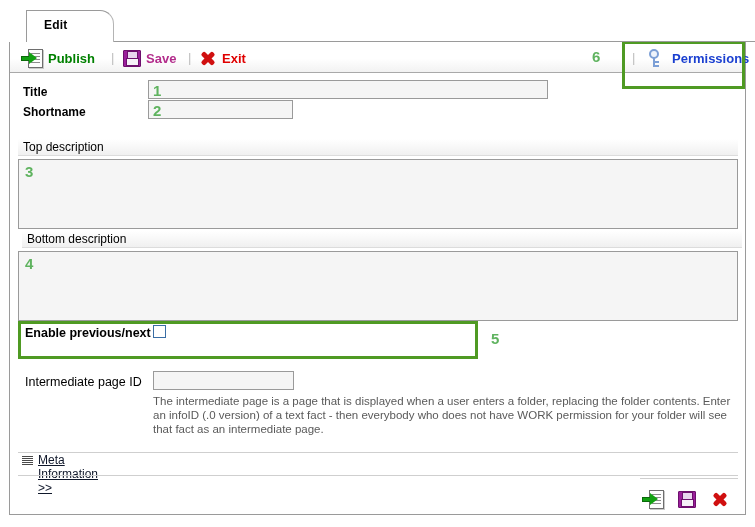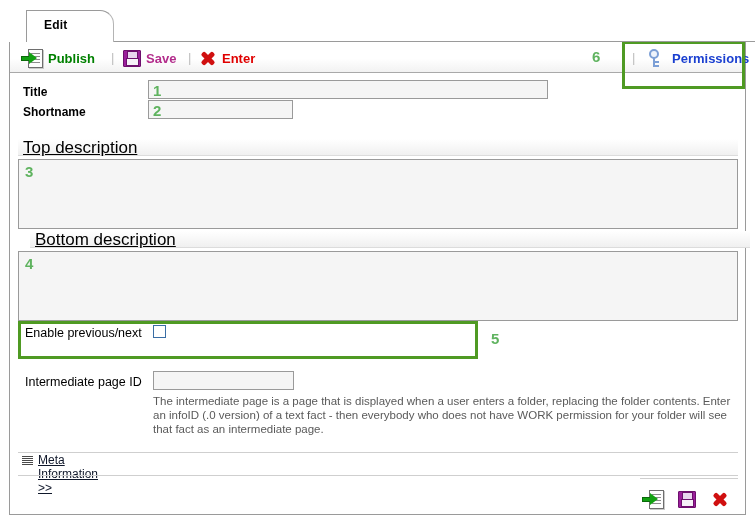--- a/index.html
+++ b/index.html
@@ -213,25 +213,24 @@
     font-weight: bold;
     font-size: 15px;
   }
 
   .sect-head {
     position: absolute;
     box-sizing: border-box;
     height: 17px;
     background: linear-gradient(to bottom, #ffffff 0%, #f0f0f0 100%);
     border-bottom: 1px solid #dcdcdc;
-    font-size: 17px;
+    font-size: 12px;
     color: #000000;
     padding-left: 5px;
     line-height: 17px;
-    text-decoration: underline;
   }
 
   .textarea {
     position: absolute;
     box-sizing: border-box;
     border: 1px solid #9a9a9a;
     background: #f5f5f5;
   }
 
   .hint {
@@ -320,21 +319,21 @@
       <span class="tb-label lbl-save">Save</span>
     </div>
 
     <span class="tb-sep" style="left:178px;">|</span>
 
     <div class="tb-item" style="left:188px;">
       <span class="ico ico-exit">
         <span></span>
           <span></span>
       </span>
-      <span class="tb-label lbl-exit">Enter</span>
+      <span class="tb-label lbl-exit">Exit</span>
     </div>
 
     <span class="marker" style="left:582px; top:6px;">6</span>
 
     <span class="tb-sep" style="left:622px;">|</span>
 
     <div class="tb-item" style="left:636px;">
       <span class="ico ico-key">
         <span class="ring"></span>
           <span class="stem"></span>
@@ -355,27 +354,27 @@
   <span class="row-label" style="left:13px; top:63px;">Shortname</span>
   <div class="field" style="left:138px; top:58px; width:145px; height:19px;">
     <span class="field-val">2</span>
   </div>
 
   <div class="sect-head" style="left:8px; top:97px; width:720px;">Top description</div>
   <div class="textarea" style="left:8px; top:117px; width:720px; height:70px;">
     <span class="field-val" style="left:6px; top:3px;">3</span>
   </div>
 
-  <div class="sect-head" style="left:20px; top:189px; width:720px;">Bottom description</div>
+  <div class="sect-head" style="left:12px; top:189px; width:720px;">Bottom description</div>
   <div class="textarea" style="left:8px; top:209px; width:720px; height:70px;">
     <span class="field-val" style="left:6px; top:3px;">4</span>
   </div>
 
   <div class="green-box" style="left:8px; top:279px; width:460px; height:38px;"></div>
-  <span class="row-label" style="left:15px; top:284px; font-weight:normal; font-size:12.5px;">Enable previous/next</span>
+  <span class="row-label" style="left:15px; top:284px; font-weight:bold; font-size:12.5px;">Enable previous/next</span>
   <div class="checkbox" style="left:143px; top:283px;"></div>
   <span class="marker" style="left:481px; top:288px;">5</span>
 
   <span class="row-label" style="left:15px; top:333px; font-weight:normal; font-size:12.5px;">Intermediate page ID</span>
   <div class="field" style="left:143px; top:329px; width:141px; height:19px; background:#f5f5f5;"></div>
   <span class="hint" style="left:143px; top:352px; width:582px;">The intermediate page is a page that is displayed when a user enters a folder, replacing the folder contents. Enter an infoID (.0 version) of a text fact - then everybody who does not have WORK permission for your folder will see that fact as an intermediate page.</span>
 
   <div class="hr" style="left:8px; top:410px; width:720px;"></div>
   <div class="meta-row" style="left:12px; top:414px;">
     <span class="meta-icon"></span>

